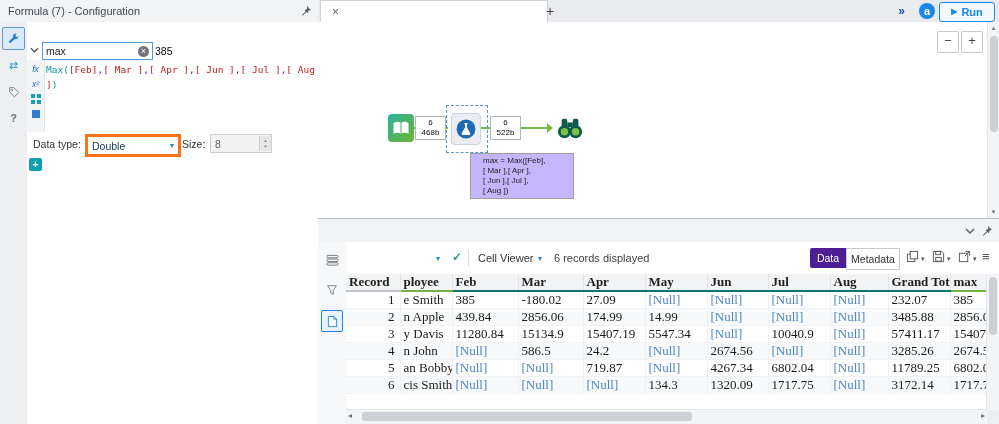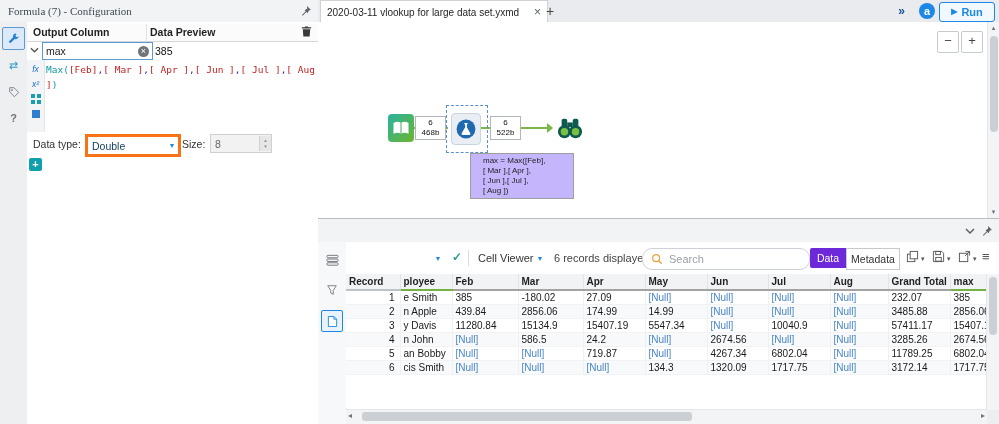--- a/index.html
+++ b/index.html
@@ -1,21 +1,21 @@
 <!DOCTYPE html>
 <html><head>
 <meta charset="utf-8">
 <style>
   html,body{margin:0;padding:0;background:#fff;}
   #app{position:relative;width:999px;height:424px;background:#fff;font-family:"Liberation Sans",sans-serif;color:#222;overflow:hidden;font-size:11px;}
   svg{display:block;}
 
   
   #config-panel{position:absolute;left:0;top:0;width:318px;height:424px;background:#fff;border-right:1px solid #c3c7cc;}
-  .panel-header{height:22px;background:#f1f3f5;border-bottom:3px solid #b91c1c;display:flex;align-items:center;font-size:11px;color:#3f4850;font-family:Liberation Serif, serif;}
+  .panel-header{height:22px;background:#f1f3f5;border-bottom:3px solid #b91c1c;display:flex;align-items:center;font-size:11px;color:#3f4850;}
   #config-header{padding-left:8px;}
   .header-icons{margin-left:auto;display:flex;align-items:center;gap:6px;padding-right:6px;}
   #tool-strip{position:absolute;left:0;top:22px;width:27px;bottom:0;background:#edeff1;border-right:1px solid #d9dcdf;}
   .strip-icon{width:21px;height:21px;margin:5px auto 4px;display:flex;align-items:center;justify-content:center;font-size:11px;color:#2b9bc4;}
   .strip-icon.selected{background:#dbe9f9;border:1px solid #5b9bd5;border-radius:2px;}
   .strip-help{color:#6f7479;font-weight:bold;}
   #config-body{position:absolute;left:27px;top:22px;right:0;bottom:0;background:#fff;}
   #cfg-cols-header{position:absolute;left:0;top:2px;right:0;height:17px;background:#fbfbfb;border-bottom:1px solid #d4d7da;font-size:10.5px;font-weight:bold;color:#1f1f1f;}
   #cfg-col-output{position:absolute;left:6px;top:2px;}
   #cfg-col-preview{position:absolute;left:123px;top:2px;}
@@ -92,31 +92,31 @@
   .caret-blue{color:#1b87e6;font-size:8px;}
   #tb-fields{left:23px;margin-top:24px;}
   #tb-fields-caret{left:90px;top:12px;}
   #tb-check{left:106px;top:8px;color:#2a9d8f;font-weight:bold;font-size:12px;}
   #tb-div{position:absolute;left:122px;top:8px;width:1px;height:16px;background:#ddd;}
   #tb-cellviewer{left:132px;}
   #tb-cv-caret{left:192px;top:12px;}
   #tb-records{left:208px;color:#444;}
   #tb-search{position:absolute;left:296px;top:6px;width:150px;height:20px;border:1px solid #cdd2d8;border-radius:10px;background:#fff;display:flex;align-items:center;padding:0 8px;gap:6px;}
   #tb-search .ph{color:#9aa0a6;}
-  #tb-data{position:absolute;left:464px;top:6px;width:36px;height:20px;background:#6d28d9;color:#fff;font-size:10.5px;display:flex;align-items:center;justify-content:center;border-radius:2px 0 0 2px;}
+  #tb-data{position:absolute;left:464px;top:6px;width:36px;height:20px;background:#4c1d95;color:#fff;font-size:10.5px;display:flex;align-items:center;justify-content:center;border-radius:2px 0 0 2px;}
   #tb-meta{position:absolute;left:500px;top:6px;width:52px;height:20px;background:#fff;color:#333;font-size:10.5px;border:1px solid #c6cacd;display:flex;align-items:center;justify-content:center;}
   .tb-ico{position:absolute;top:8px;}
   .tb-ico-caret{position:absolute;top:13px;font-size:7px;color:#555;}
   #tb-menu{position:absolute;left:636px;top:7px;font-size:13px;color:#555;}
   #results-grid{position:absolute;left:28px;top:56px;width:641px;bottom:16px;background:#fff;overflow:hidden;}
-  #results-table{border-collapse:collapse;table-layout:fixed;width:641px;font-size:10px;}
+  #results-table{border-collapse:collapse;table-layout:fixed;width:641px;font-size:13px;font-family:Liberation Serif, serif;}
   #results-table th{height:15px;background:#f2f3f5;font-weight:bold;text-align:left;padding:0 0 0 3px;border-right:1px solid #e2e4e7;white-space:nowrap;overflow:hidden;color:#1f1f1f;}
   th.t-gray{border-bottom:2px solid #bfc3c7;}
   th.t-green{border-bottom:2px solid #76b043;}
-  th.t-orange{border-bottom:2px solid #a3a3a3;}
+  th.t-orange{border-bottom:2px solid #0f766e;}
   #results-table td{height:13px;padding:0 0 0 3px;border-right:1px solid #f0f1f2;border-bottom:1px solid #f1f2f3;white-space:nowrap;overflow:hidden;color:#1a1a1a;}
   #results-table tr.alt td{background:#f7f9fa;}
   #results-table td.null{color:#4a86c8;}
   #results-table td.rec{text-align:right;padding-right:5px;}
   #results-hscroll{position:absolute;left:28px;right:12px;bottom:0;height:14px;background:#f3f4f6;border-top:1px solid #e4e6e9;}
   #rh-left{position:absolute;left:2px;top:1px;font-size:8px;color:#6f7479;}
   #rh-right{position:absolute;right:2px;top:1px;font-size:8px;color:#6f7479;}
   #rh-thumb{position:absolute;left:16px;top:2px;width:330px;height:9px;background:#ccd0d5;border-radius:3px;}
   #results-vscroll{position:absolute;right:0;top:56px;width:12px;bottom:14px;background:#f3f4f6;border-left:1px solid #e4e6e9;}
   #rv-thumb{position:absolute;left:2px;top:3px;width:8px;height:58px;background:#ccd0d5;border-radius:4px;}
@@ -147,30 +147,20 @@
       <div class="strip-icon">⇄</div>
       <div class="strip-icon">
         <svg width="12" height="12" viewBox="0 0 14 14">
             <path d="M2 7V2h5l5.5 5.5-5 5L2 7z" fill="none" stroke="#6f7479"></path>
             <circle cx="4.7" cy="4.7" r="1" fill="#6f7479"></circle>
           </svg>
       </div>
       <div class="strip-icon strip-help">?</div>
     </div>
     <div id="config-body">
-      <div id="cfg-cols-header">
-        <span id="cfg-col-output">Output Column</span>
-        <span id="cfg-col-divider"></span>
-        <span id="cfg-col-preview">Data Preview</span>
-        <span id="cfg-trash">
-          <svg width="13" height="13" viewBox="0 0 14 14">
-              <path fill="#3a3a3a" d="M5.5 1.5h3l.5 1H12v1.2H2V2.5h3l.5-1zM3 4.5h8l-.6 8H3.6l-.6-8z"></path>
-            </svg>
-        </span>
-      </div>
       <div id="cfg-field-row">
         <span id="cfg-chevron">
           <svg width="9" height="6" viewBox="0 0 10 6">
               <polyline points="1,1 5,5 9,1" fill="none" stroke="#555" stroke-width="1.5"></polyline>
             </svg>
         </span>
         <div id="cfg-name-input">
           <span class="val">max</span>
           <span id="cfg-clear">×</span>
         </div>
@@ -208,21 +198,20 @@
             <span>▼</span>
           </span>
         </div>
       </div>
       <div id="add-col-btn">+</div>
     </div>
   </section>
 
   <div id="tab-bar">
     <div id="active-tab">
-      <span class="title">2020-03-11 vlookup for large data set.yxmd</span>
       <span class="tab-close">×</span>
     </div>
     <div id="new-tab">+</div>
     <div id="tab-overflow">»</div>
     <div id="alteryx-logo">a</div>
     <div id="run-btn">
       <span class="play">▶</span>
       <span>Run</span>
     </div>
   </div>
@@ -322,29 +311,20 @@
       </div>
     </div>
     <div id="results-toolbar">
       <span class="tb-item" id="tb-fields">10 of 10 Fields</span>
       <span class="tb-item caret-blue" id="tb-fields-caret">▾</span>
       <span class="tb-item" id="tb-check">✓</span>
       <span id="tb-div"></span>
       <span class="tb-item" id="tb-cellviewer">Cell Viewer</span>
       <span class="tb-item caret-blue" id="tb-cv-caret">▾</span>
       <span class="tb-item" id="tb-records">6 records displayed</span>
-      <div id="tb-search">
-        <span>
-          <svg width="12" height="12" viewBox="0 0 14 14">
-              <circle cx="6" cy="6" r="4" fill="none" stroke="#e8a13f" stroke-width="1.5"></circle>
-              <line x1="9" y1="9" x2="12.5" y2="12.5" stroke="#e8a13f" stroke-width="1.5"></line>
-            </svg>
-        </span>
-        <span class="ph">Search</span>
-      </div>
       <div id="tb-data">Data</div>
       <div id="tb-meta">Metadata</div>
       <span class="tb-ico" style="left:560px;">
         <svg width="13" height="13" viewBox="0 0 14 14">
             <rect x="1.5" y="4.5" width="8" height="8" fill="#fff" stroke="#555"></rect>
             <rect x="4.5" y="1.5" width="8" height="8" fill="#fff" stroke="#555"></rect>
           </svg>
       </span>
       <span class="tb-ico-caret" style="left:575px;">▾</span>
       <span class="tb-ico" style="left:586px;">

